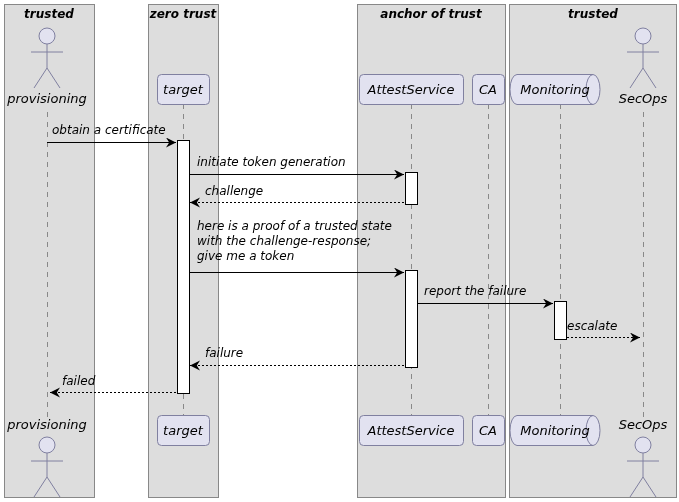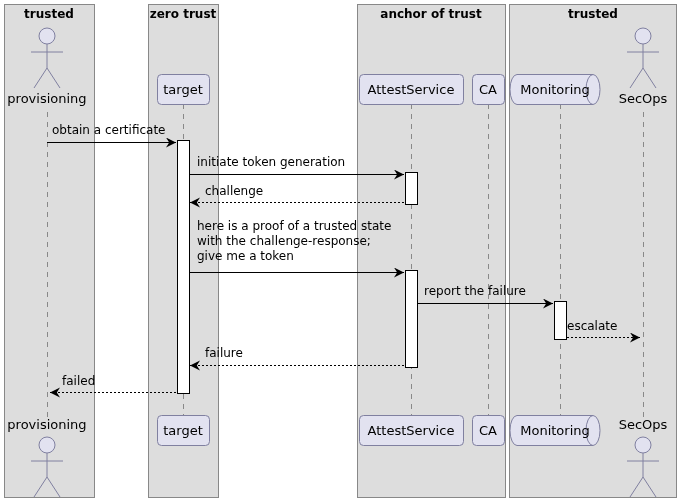--- a/index.html
+++ b/index.html
@@ -1,17 +1,17 @@
 <!DOCTYPE html>
 <html><head>
 <meta charset="utf-8">
 <style>
   html,body{margin:0;padding:0;background:#ffffff;}
   body{font-family:"DejaVu Sans","Liberation Sans",sans-serif;}
-  #stage{position:relative;width:679px;height:502px;background:#ffffff;overflow:hidden;}
+  #stage{position:relative;width:679px;height:502px;background:#ffffff;overflow:hidden;font-style:italic;}
   #svgroot{position:absolute;left:0;top:0;}
   .grpbox{fill:#dddddd;stroke:#888888;stroke-width:1;}
   .grptitle{font-family:"DejaVu Sans","Liberation Sans",sans-serif;font-size:12px;font-weight:bold;fill:#000000;text-anchor:middle;}
   .pbox{fill:#e2e2f0;stroke:#8080a0;stroke-width:1;}
   .plabel{font-family:"DejaVu Sans","Liberation Sans",sans-serif;font-size:13px;fill:#000000;text-anchor:middle;}
   .alabel{font-family:"DejaVu Sans","Liberation Sans",sans-serif;font-size:13px;fill:#000000;text-anchor:middle;}
   .lifeline{stroke:#888888;stroke-width:1;stroke-dasharray:5,5;fill:none;}
   .actorshape{stroke:#8080a0;stroke-width:1;fill:none;}
   .actorhead{fill:#e2e2f0;stroke:#8080a0;stroke-width:1;}
   .actbar{fill:#ffffff;stroke:#000000;stroke-width:1;}

